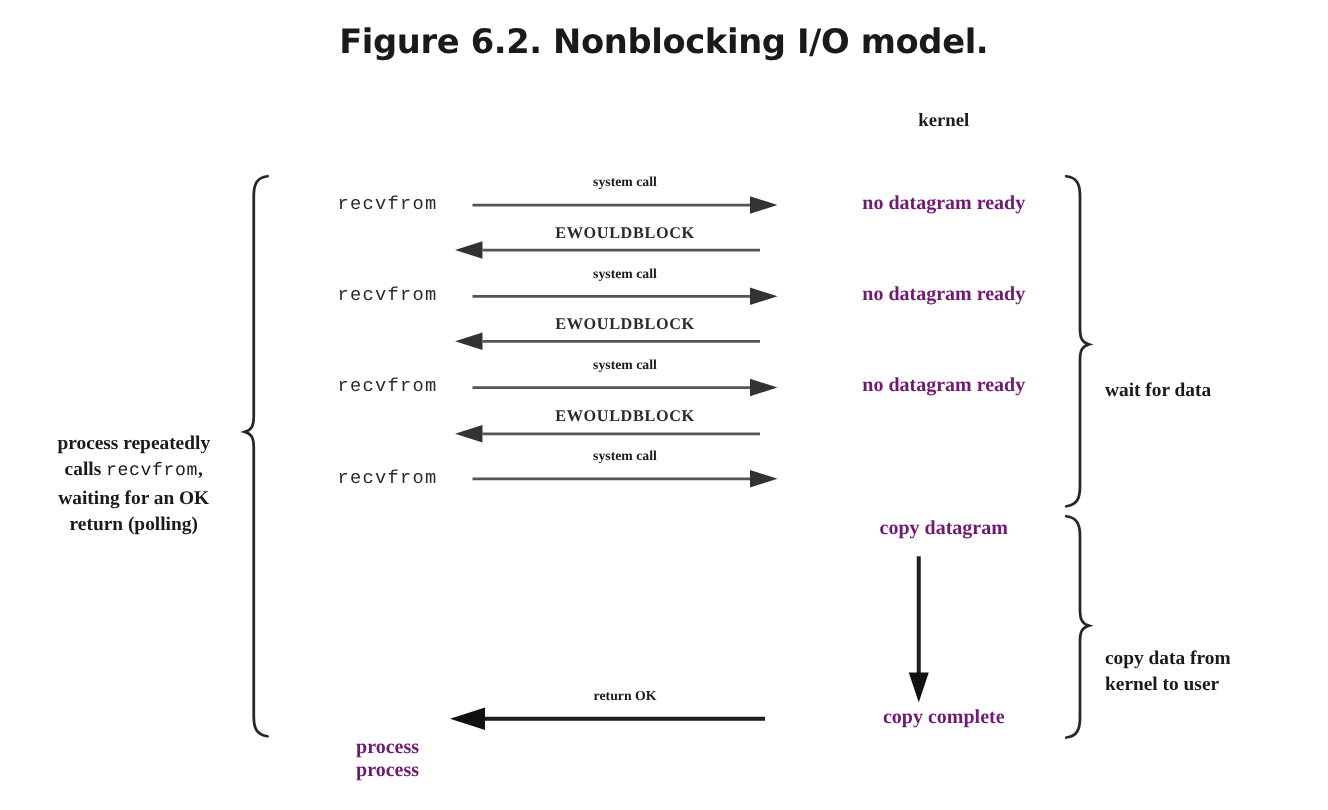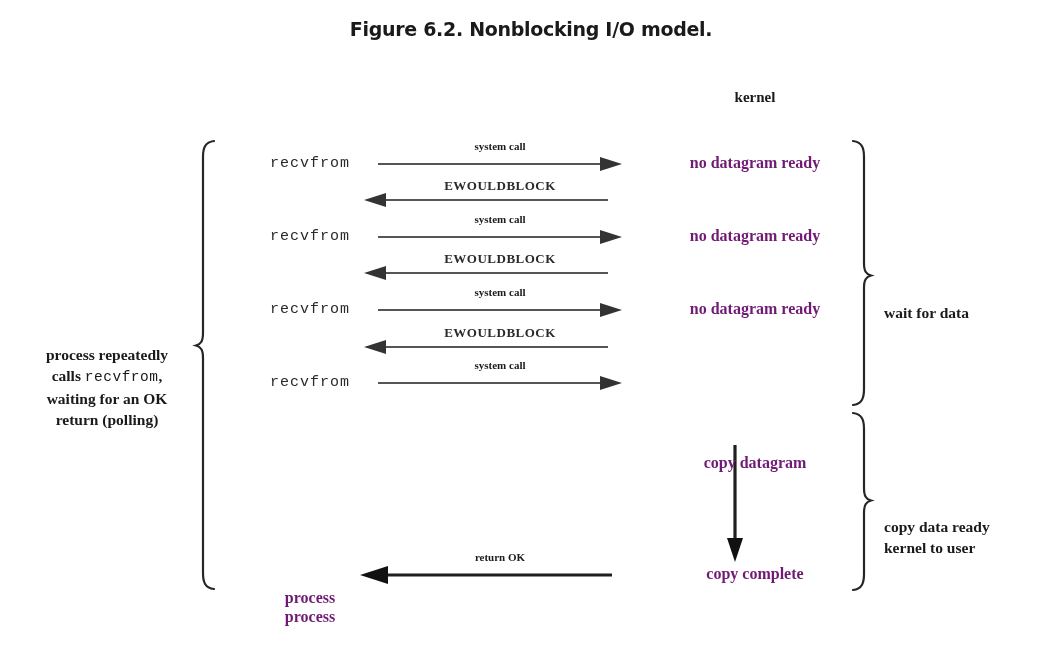--- a/index.html
+++ b/index.html
@@ -23,21 +23,21 @@
   .abs { position: absolute; }
 
   
   .figure-title {
     left: 0;
     top: 18px;
     width: 1062px;
     text-align: center;
     font-family: "DejaVu Sans", sans-serif;
     font-weight: bold;
-    font-size: 19px;
+    font-size: 27px;
     letter-spacing: -0.3px;
     color: #1a1a1a;
   }
 
   
   .col-head {
     font-family: "Liberation Serif", serif;
     font-weight: bold;
     font-size: 15px;
     text-align: center;
@@ -207,37 +207,37 @@
   <div class="abs arrow-label-mono" style="left:378px; top:325px; width:244px;">EWOULDBLOCK</div>
 
   <div class="abs arrow-label" style="left:378px; top:359px; width:244px;">system call</div>
 
   <div class="abs arrow-label" style="left:378px; top:551px; width:244px;">return OK</div>
 
   <div class="abs kern-cell serif-bold" style="left:640px; top:154px;">no datagram ready</div>
   <div class="abs kern-cell serif-bold" style="left:640px; top:227px;">no datagram ready</div>
   <div class="abs kern-cell serif-bold" style="left:640px; top:300px;">no datagram ready</div>
 
-  <div class="abs kern-cell serif-bold" style="left:640px; top:414px;margin-top:40px;">copy datagram</div>
+  <div class="abs kern-cell serif-bold" style="left:640px; top:414px;">copy datagram</div>
   <div class="abs kern-cell serif-bold" style="left:640px; top:565px;">copy complete</div>
 
   <div class="abs app-cell serif-bold" style="left:225px; top:588px; line-height:19px;">
     <div>process</div>
     <div>process</div>
   </div>
 
   <div class="abs side-label" style="left:16px; top:308px; width:182px; text-align:center;">
     <div>process repeatedly</div>
     <div><span>calls </span><span class="mono-inline">recvfrom</span><span>,</span></div>
     <div>waiting for an OK</div>
     <div>return (polling)</div>
   </div>
 
   <div class="abs side-label" style="left:884px; top:266px; width:175px;">
     <div>wait for data</div>
   </div>
 
   <div class="abs side-label" style="left:884px; top:480px; width:175px;">
-    <div>copy data ready</div>
+    <div>copy data from</div>
     <div>kernel to user</div>
   </div>
 
 </div>
 
 </body></html>

